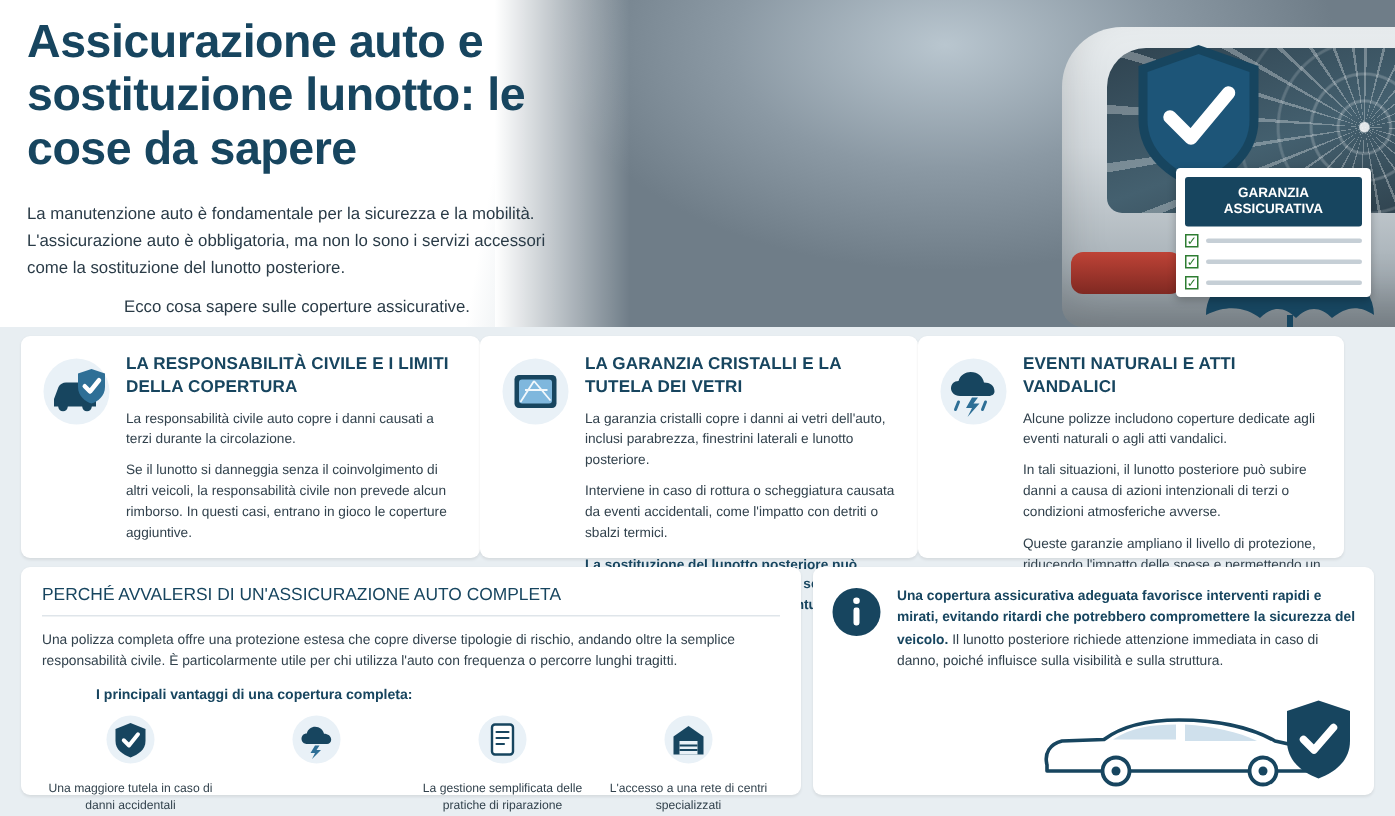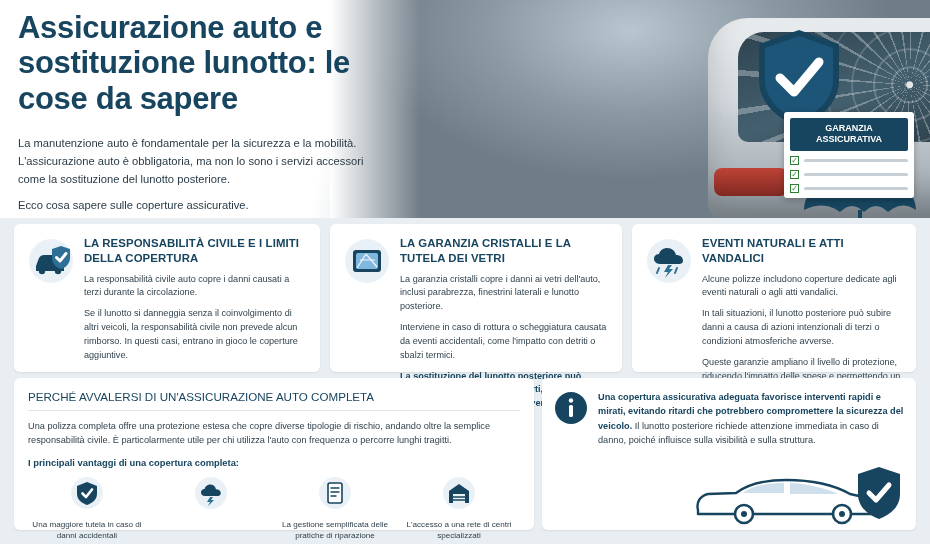--- a/index.html
+++ b/index.html
@@ -100,21 +100,21 @@
     font-size: 8px; line-height: 8px; text-align:center; margin-right:5px; background:#fff;
   }
   .policy-line { height: 3px; background:#c6cfd6; flex: 1; border-radius:2px; }
   .umbrella {
     position:absolute; right: 10px; top: 176px; width: 120px; height: 46px; z-index: 6;
   }
 
   
   .cards {
     position:absolute; left: 14px; top: 224px; width: 902px; height: 148px;
-    display: flex; gap: 10px;
+    display: flex; 
   }
   .card {
     background: #ffffff;
     border-radius: 6px;
     padding: 12px 14px 10px 14px;
     display: flex; gap: 10px;
     box-shadow: 0 1px 2px rgba(0,0,0,.08);
   }
   .card.c1 { width: 306px; }
   .card.c2 { width: 292px; }
@@ -135,21 +135,21 @@
   .panel-left {
     position:absolute; left: 14px; top: 378px; width: 520px; height: 152px;
     background:#fff; border-radius:6px; padding: 12px 14px;
     box-shadow: 0 1px 2px rgba(0,0,0,.08);
   }
   .panel-title {
     color:#17455f; font-weight:normal; font-size: 11.6px; text-transform: uppercase;
   }
   .panel-rule { height:1px; background:#dfe5ea; margin: 7px 0 8px 0; }
   .panel-p { font-size: 9.2px; line-height: 1.56; color:#32424d; }
-  .panel-sub { font-size: 9.4px; font-weight:bold; color:#17455f; margin-top: 9px; }
+  .panel-sub { font-size: 9.4px; font-weight:bold; color:#17455f; margin-top: 9px; margin-left: 36px; }
   .benefits { display:flex; gap: 6px; margin-top: 8px; }
   .benefit { width: 118px; text-align:center; }
   .benefit-ico { width: 34px; height: 34px; margin: 0 auto 5px auto; }
   .benefit-txt { font-size: 8.1px; line-height: 1.42; color:#32424d; }
 
   
   .panel-right {
     position:absolute; left: 542px; top: 378px; width: 374px; height: 152px;
     background:#fff; border-radius:6px; padding: 12px 12px;
     box-shadow: 0 1px 2px rgba(0,0,0,.08);
@@ -180,21 +180,21 @@
         <div class="taillight-l"></div>
 
       </div>
     </div>
 
     <div class="hero-text">
       <div class="hero-title">Assicurazione auto e sostituzione lunotto: le cose da sapere</div>
       <div class="hero-sub">
         <div>La manutenzione auto è fondamentale per la sicurezza e la mobilità.</div>
         <div>L'assicurazione auto è obbligatoria, ma non lo sono i servizi accessori come la sostituzione del lunotto posteriore.</div>
-        <div style="margin-top:8px;">Ecco cosa sapere sulle coperture assicurative.</div>
+        <div style="margin-top:8px;text-align:center;">Ecco cosa sapere sulle coperture assicurative.</div>
       </div>
     </div>
 
     <svg class="shield-badge" viewBox="0 0 86 100">
       <path d="M43 2 L83 16 V52 C83 76 63 92 43 98 C23 92 3 76 3 52 V16 Z" fill="#17455f"></path>
       <path d="M43 8 L77 20 V52 C77 72 60 86 43 92 C26 86 9 72 9 52 V20 Z" fill="#1d5578"></path>
       <path d="M24 50 L38 64 L63 34" stroke="#ffffff" stroke-width="9" fill="none" stroke-linecap="round" stroke-linejoin="round"></path>
     </svg>
 
     <div class="policy-card">

